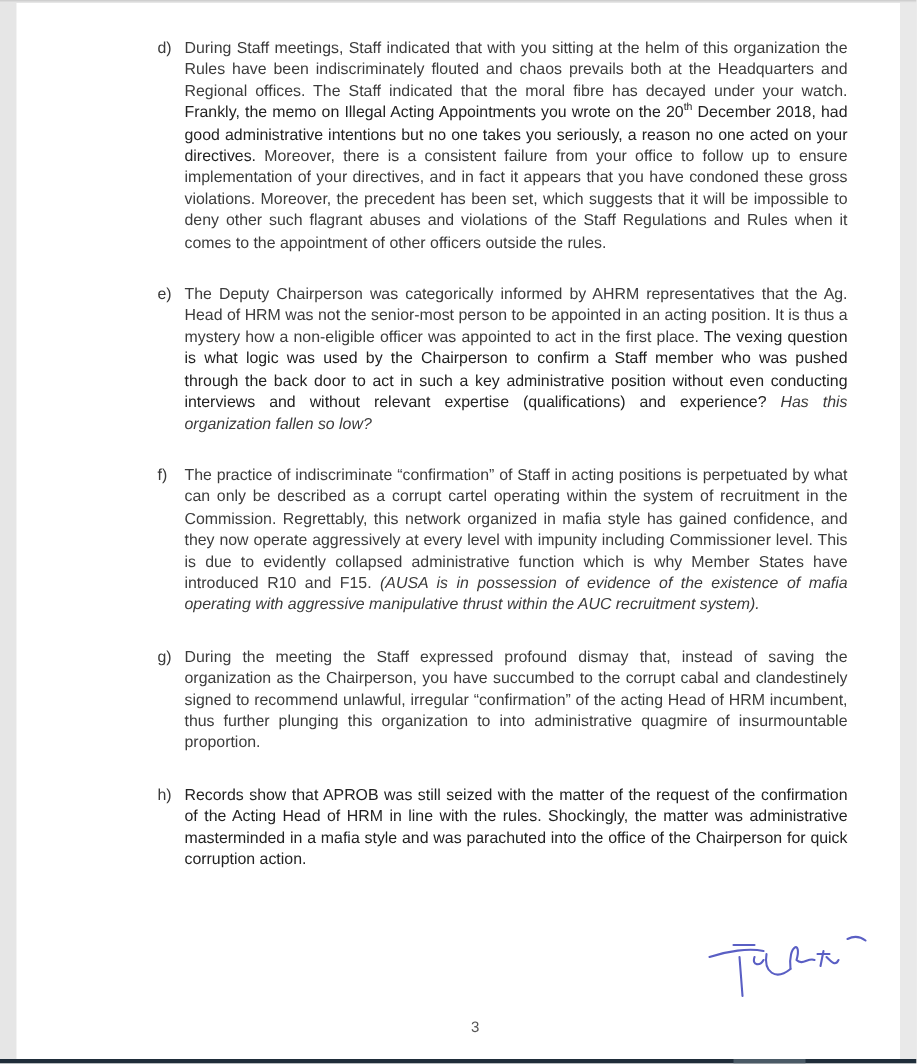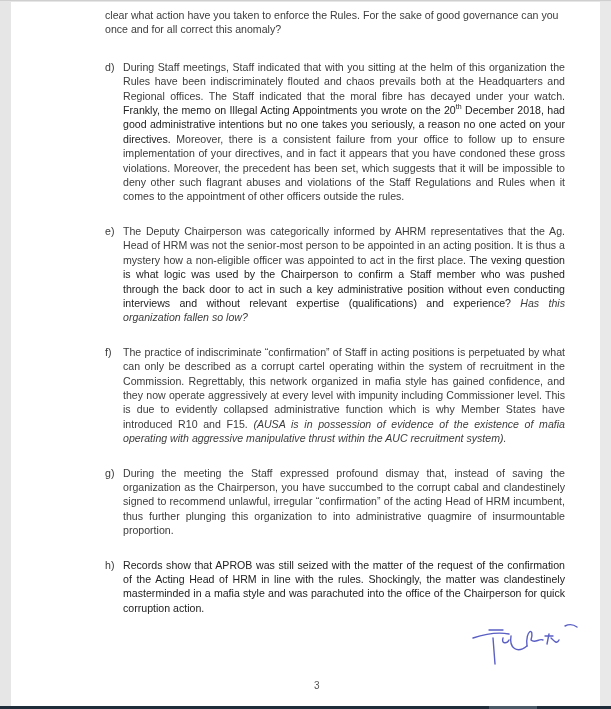--- a/index.html
+++ b/index.html
@@ -100,21 +100,20 @@
       background: #e9e9e9;
     }
   </style>
 </head>
 <body>
 
 <div class="viewer">
   <div class="page">
     <div class="content">
 
-      <p class="lead">clear what action have you taken to enforce the Rules. For the sake of good governance can you once and for all correct this anomaly?</p>
 
       <div class="item" style="margin-top:23px;">
         <span class="marker">d)</span>
         <p><span>During Staff meetings, Staff indicated that with you sitting at the helm of this organization the Rules have been indiscriminately flouted and chaos prevails both at the Headquarters and Regional offices. The Staff indicated that the moral fibre has decayed under your watch. </span><span class="dark"><span>Frankly, the memo on Illegal Acting Appointments you wrote on the 20</span><sup>th</sup><span> December 2018, had good administrative intentions but no one takes you seriously, a reason no one acted on your directives.</span></span><span> Moreover, there is a consistent failure from your office to follow up to ensure implementation of your directives, and in fact it appears that you have condoned these gross violations. Moreover, the precedent has been set, which suggests that it will be impossible to deny other such flagrant abuses and violations of the Staff Regulations and Rules when it comes to the appointment of other officers outside the rules.</span></p>
       </div>
 
       <div class="item" style="margin-top:20px;">
         <span class="marker">e)</span>
         <p><span>The Deputy Chairperson was categorically informed by AHRM representatives that the Ag. Head of HRM was not the senior-most person to be appointed in an acting position. It is thus a mystery how a non-eligible officer was appointed to act in the first place. </span><span class="dark">The vexing question is what logic was used by the Chairperson to confirm a Staff member who was pushed through the back door to act in such a key administrative position without even conducting interviews and without relevant expertise (qualifications) and experience?</span> <span class="it">Has this organization fallen so low?</span></p>
       </div>
@@ -124,21 +123,21 @@
         <p><span>The practice of indiscriminate “confirmation” of Staff in acting positions is perpetuated by what can only be described as a corrupt cartel operating within the system of recruitment in the Commission. Regrettably, this network organized in mafia style has gained confidence, and they now operate aggressively at every level with impunity including Commissioner level. This is due to evidently collapsed administrative function which is why Member States have introduced R10 and F15. </span><span class="it">(AUSA is in possession of evidence of the existence of mafia operating with aggressive manipulative thrust within the AUC recruitment system).</span></p>
       </div>
 
       <div class="item" style="margin-top:20px;">
         <span class="marker">g)</span>
         <p>During the meeting the Staff expressed profound dismay that, instead of saving the organization as the Chairperson, you have succumbed to the corrupt cabal and clandestinely signed to recommend unlawful, irregular “confirmation” of the acting Head of HRM incumbent, thus further plunging this organization to into administrative quagmire of insurmountable proportion.</p>
       </div>
 
       <div class="item" style="margin-top:20px;">
         <span class="marker">h)</span>
-        <p class="dark">Records show that APROB was still seized with the matter of the request of the confirmation of the Acting Head of HRM in line with the rules. Shockingly, the matter was clandestinely masterminded in a mafia style and was parachuted into the office of the Chairperson for quick corruption action.</p>
+        <p class="dark">Records show that APROB was still seized with the matter of the request of the confirmation of the Acting Head of HRM in line with the rules. Shockingly, the matter was administrative masterminded in a mafia style and was parachuted into the office of the Chairperson for quick corruption action.</p>
       </div>
 
     </div>
 
     <svg class="signature" viewBox="0 0 120 48" fill="none" stroke="#5a5fc4" stroke-width="1.4" stroke-linecap="round" stroke-linejoin="round">
       <path d="M100 6 C104 4, 108 4, 112 7"></path>
       <path d="M8 18 C20 14, 34 12, 44 14"></path>
       <path d="M24 10 L38 10"></path>
       <path d="M28 18 L30 44"></path>
       <path d="M38 18 C36 24, 42 24, 44 20"></path>

